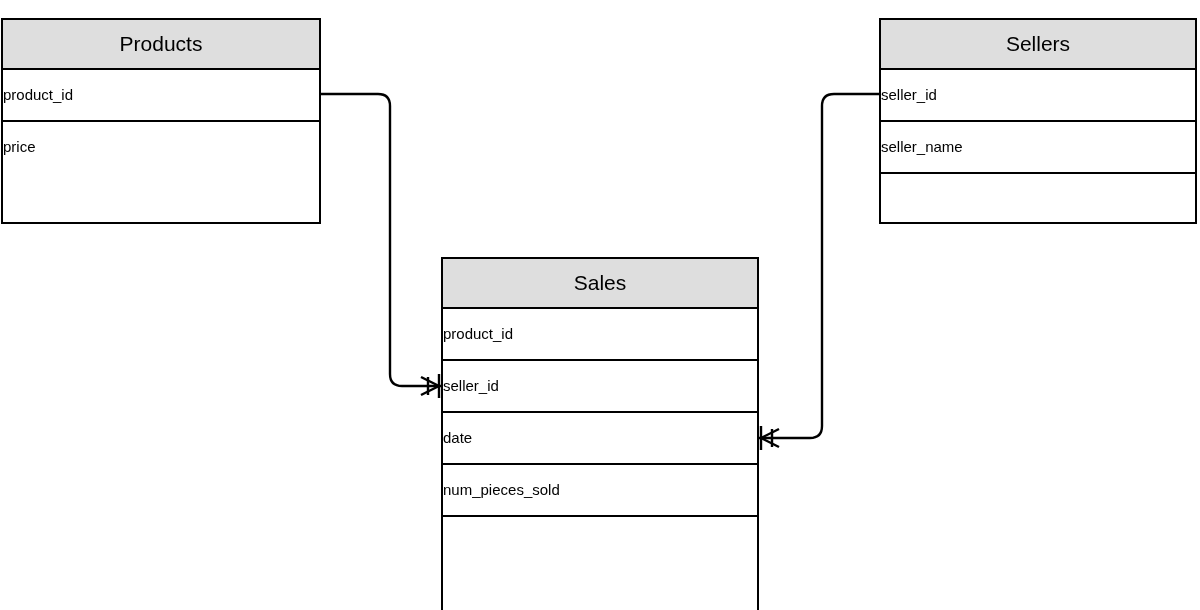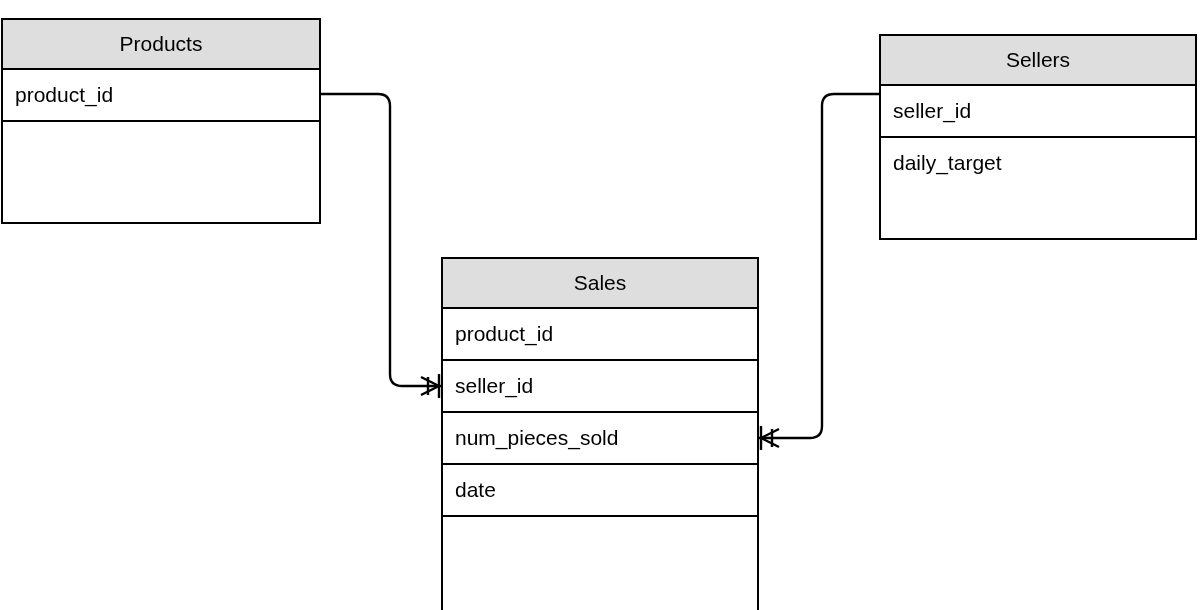--- a/index.html
+++ b/index.html
@@ -45,22 +45,21 @@
     white-space: nowrap;
     overflow: hidden;
   }
   .attr-list {
     display: block;
   }
   .attr {
     box-sizing: border-box;
     height: 52px;
     line-height: 50px;
-    padding-left: 12px;
-    font-size: 21px;
+    font-size: 15px;
     color: #000000;
     background: #ffffff;
     border-bottom: 2px solid #000000;
     white-space: nowrap;
     overflow: hidden;
   }
   .attr.last {
     border-bottom: none;
   }
 
@@ -75,21 +74,20 @@
     left: 441px;
     top: 241px;
     width: 318px;
     height: 364px;
   }
   #entity-sellers {
     left: 879px;
     top: 2px;
     width: 318px;
     height: 206px;
-    margin-top: 16px;
   }
 
   
   #connectors {
     position: absolute;
     left: 0;
     top: 0;
     width: 1200px;
     height: 610px;
     z-index: 1;
@@ -146,34 +144,35 @@
         <path class="crowfoot" d="M 761 410 L 761 434"></path>
         <path class="crowfoot" d="M 772 413 L 772 431"></path>
       </g>
     </g>
   </svg>
 
   <div class="entity" id="entity-products">
     <div class="entity-header">Products</div>
     <div class="attr-list">
       <div class="attr">product_id</div>
+      <div class="attr last">price</div>
     </div>
   </div>
 
   <div class="entity" id="entity-sales">
     <div class="entity-header">Sales</div>
     <div class="attr-list">
       <div class="attr">product_id</div>
       <div class="attr">seller_id</div>
+      <div class="attr">date</div>
       <div class="attr">num_pieces_sold</div>
-      <div class="attr">date</div>
     </div>
   </div>
 
   <div class="entity" id="entity-sellers">
     <div class="entity-header">Sellers</div>
     <div class="attr-list">
       <div class="attr">seller_id</div>
-      <div class="attr last">daily_target</div>
+      <div class="attr">seller_name</div>
     </div>
   </div>
 
 </div>
 
 </body></html>

